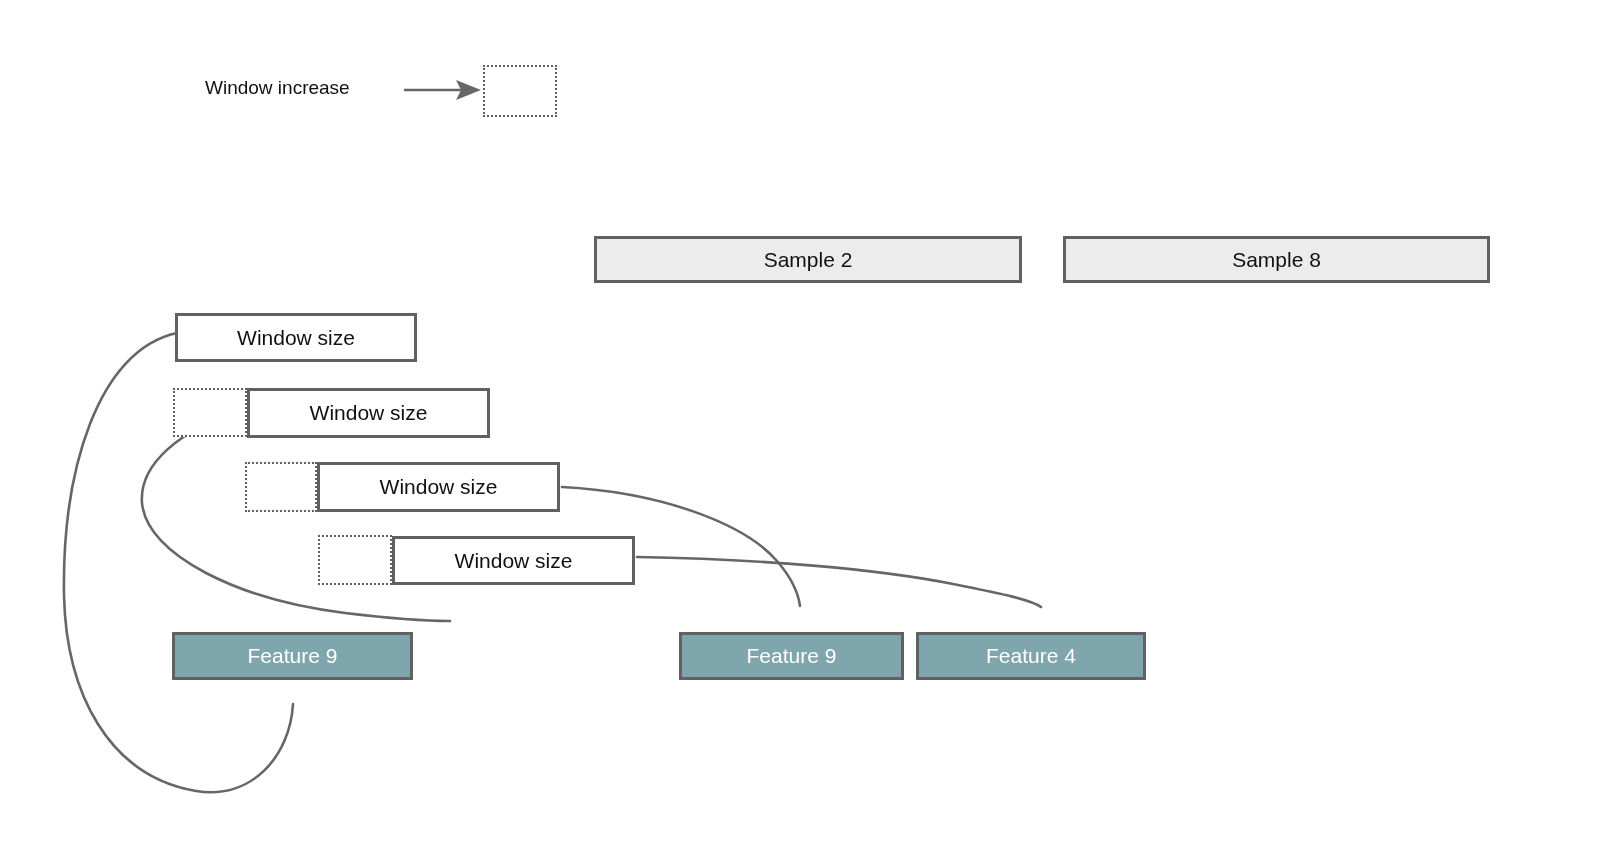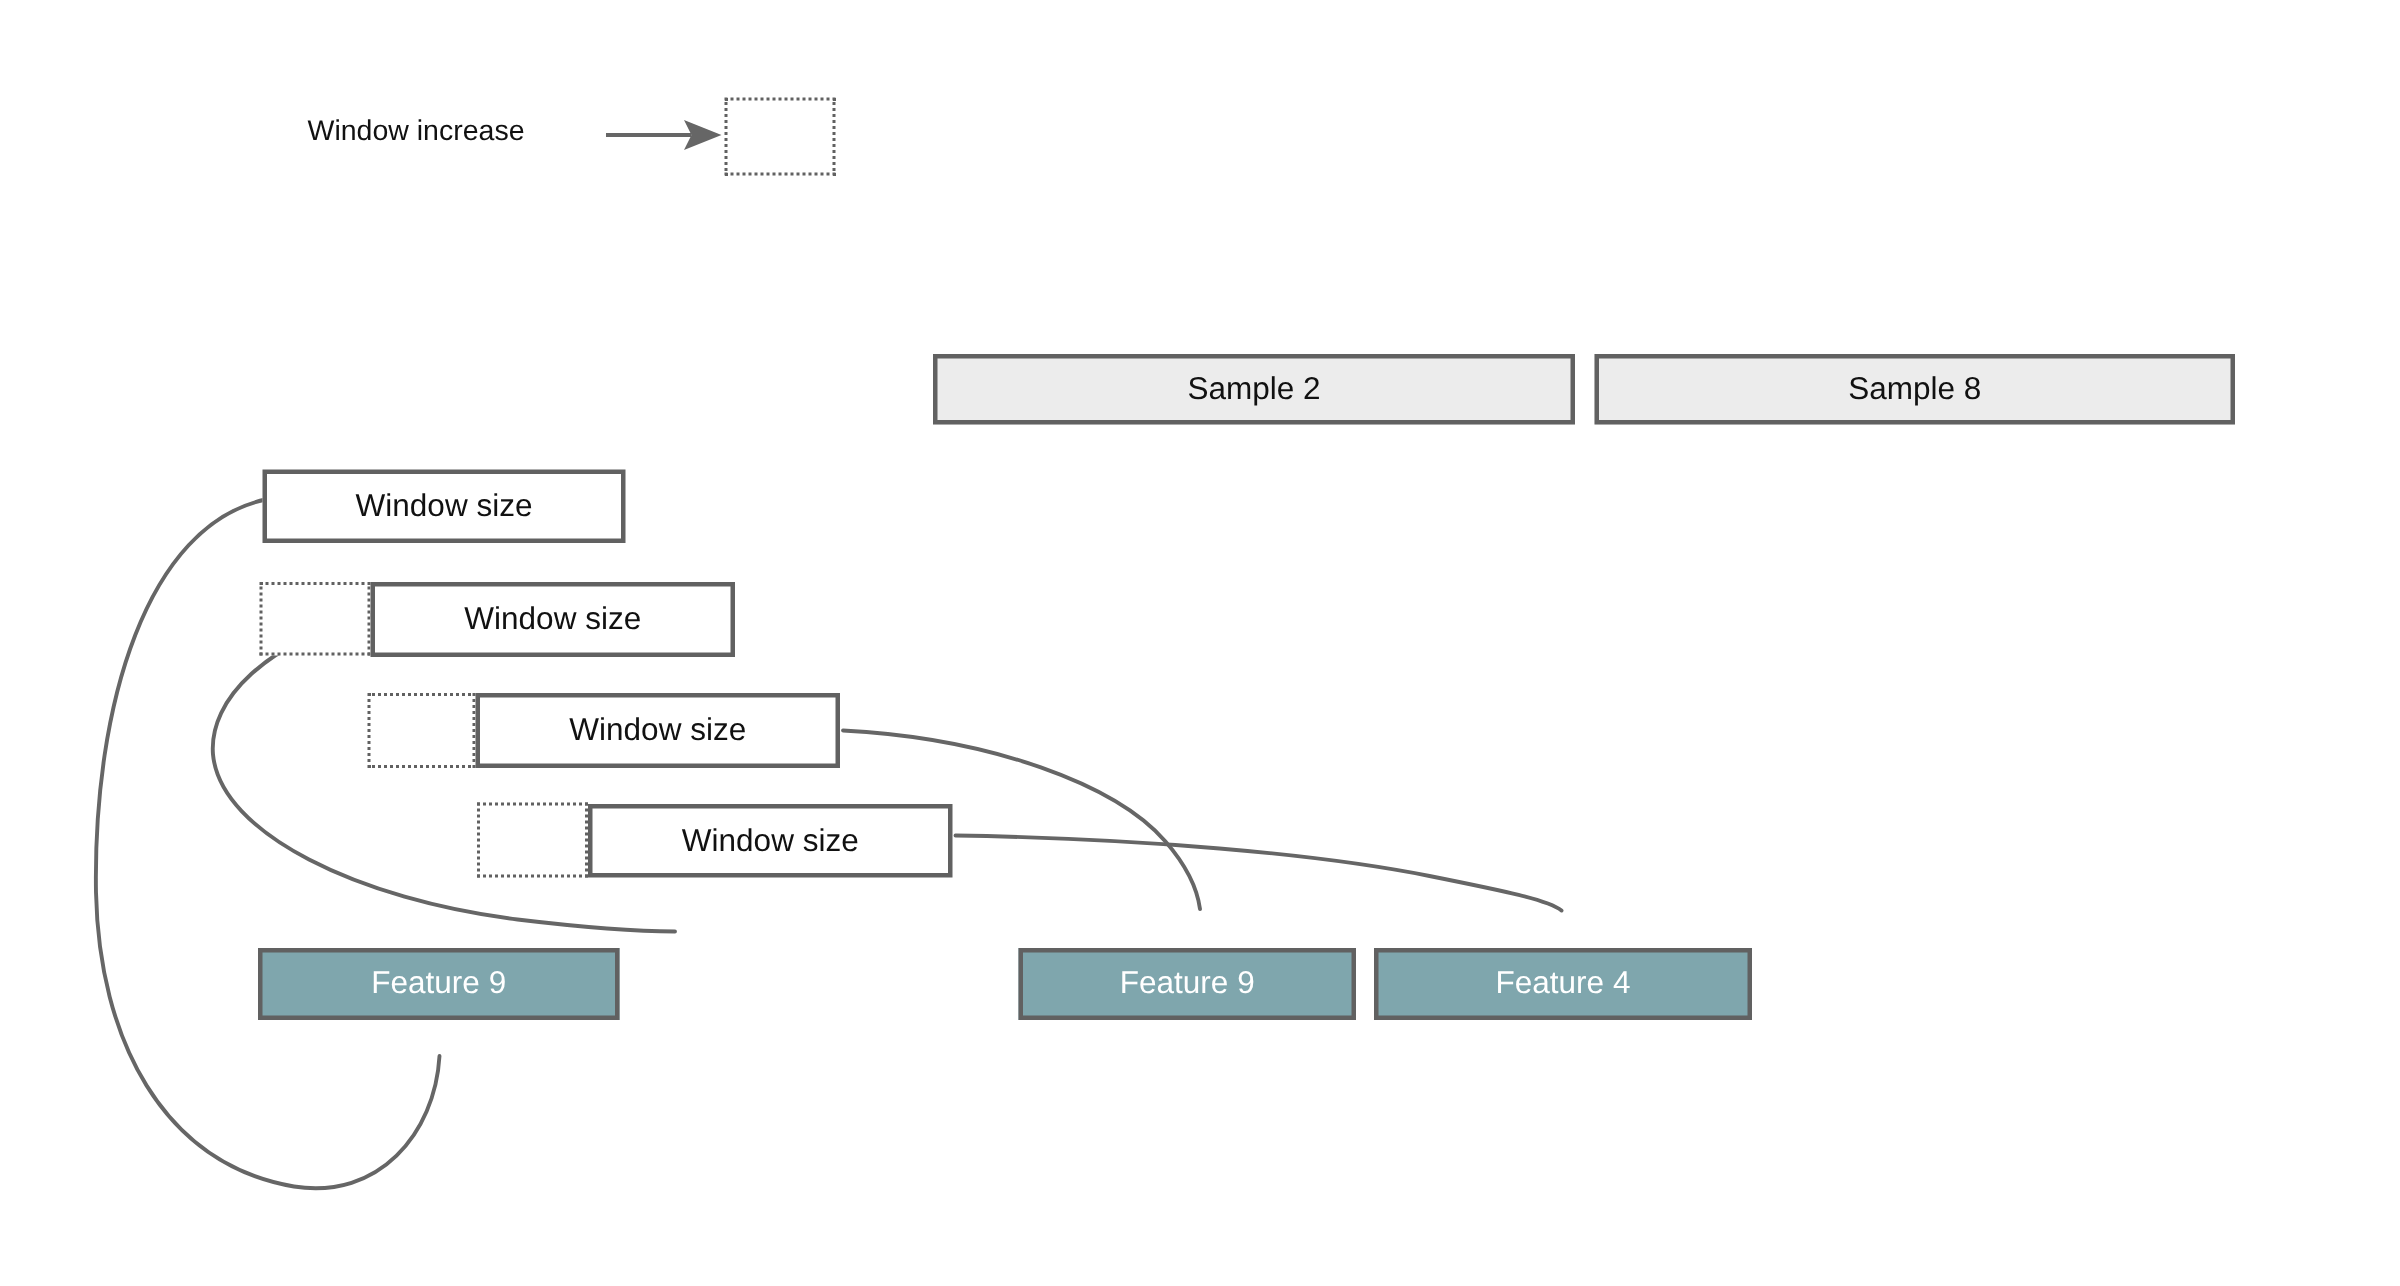--- a/index.html
+++ b/index.html
@@ -33,21 +33,21 @@
     <path class="connector" d="M 637 557 C 760 559, 878 569, 953 584 C 1003 594, 1032 600, 1041 607"></path>
     <g>
       <line class="arrow-line" x1="404" y1="90" x2="461" y2="90"></line>
       <polygon class="arrow-head" points="481,90 456,80 461,90 456,100"></polygon>
     </g>
   </svg>
 
   <div class="legend-label">Window increase</div>
   <div class="dotted" style="left:483px;top:65px;width:74px;height:52px;"></div>
 
-  <div class="box sample" style="left:622px;top:236px;width:428px;height:47px;text-align:center;">
+  <div class="box sample" style="left:594px;top:236px;width:428px;height:47px;text-align:center;">
     <span>Sample 2</span>
   </div>
   <div class="box sample" style="left:1063px;top:236px;width:427px;height:47px;">
     <span>Sample 8</span>
   </div>
 
   <div class="dotted" style="left:173px;top:388px;width:74px;height:49px;"></div>
   <div class="dotted" style="left:245px;top:462px;width:72px;height:50px;"></div>
   <div class="dotted" style="left:318px;top:535px;width:74px;height:50px;"></div>
 
@@ -63,17 +63,17 @@
   <div class="box window" style="left:392px;top:536px;width:243px;height:49px;">
     <span>Window size</span>
   </div>
 
   <div class="box feature" style="left:172px;top:632px;width:241px;height:48px;">
     <span>Feature 9</span>
   </div>
   <div class="box feature" style="left:679px;top:632px;width:225px;height:48px;">
     <span>Feature 9</span>
   </div>
-  <div class="box feature" style="left:916px;top:632px;width:252px;height:48px;">
+  <div class="box feature" style="left:916px;top:632px;width:230px;height:48px;">
     <span>Feature 4</span>
   </div>
 
 </div>
 
 </body></html>

